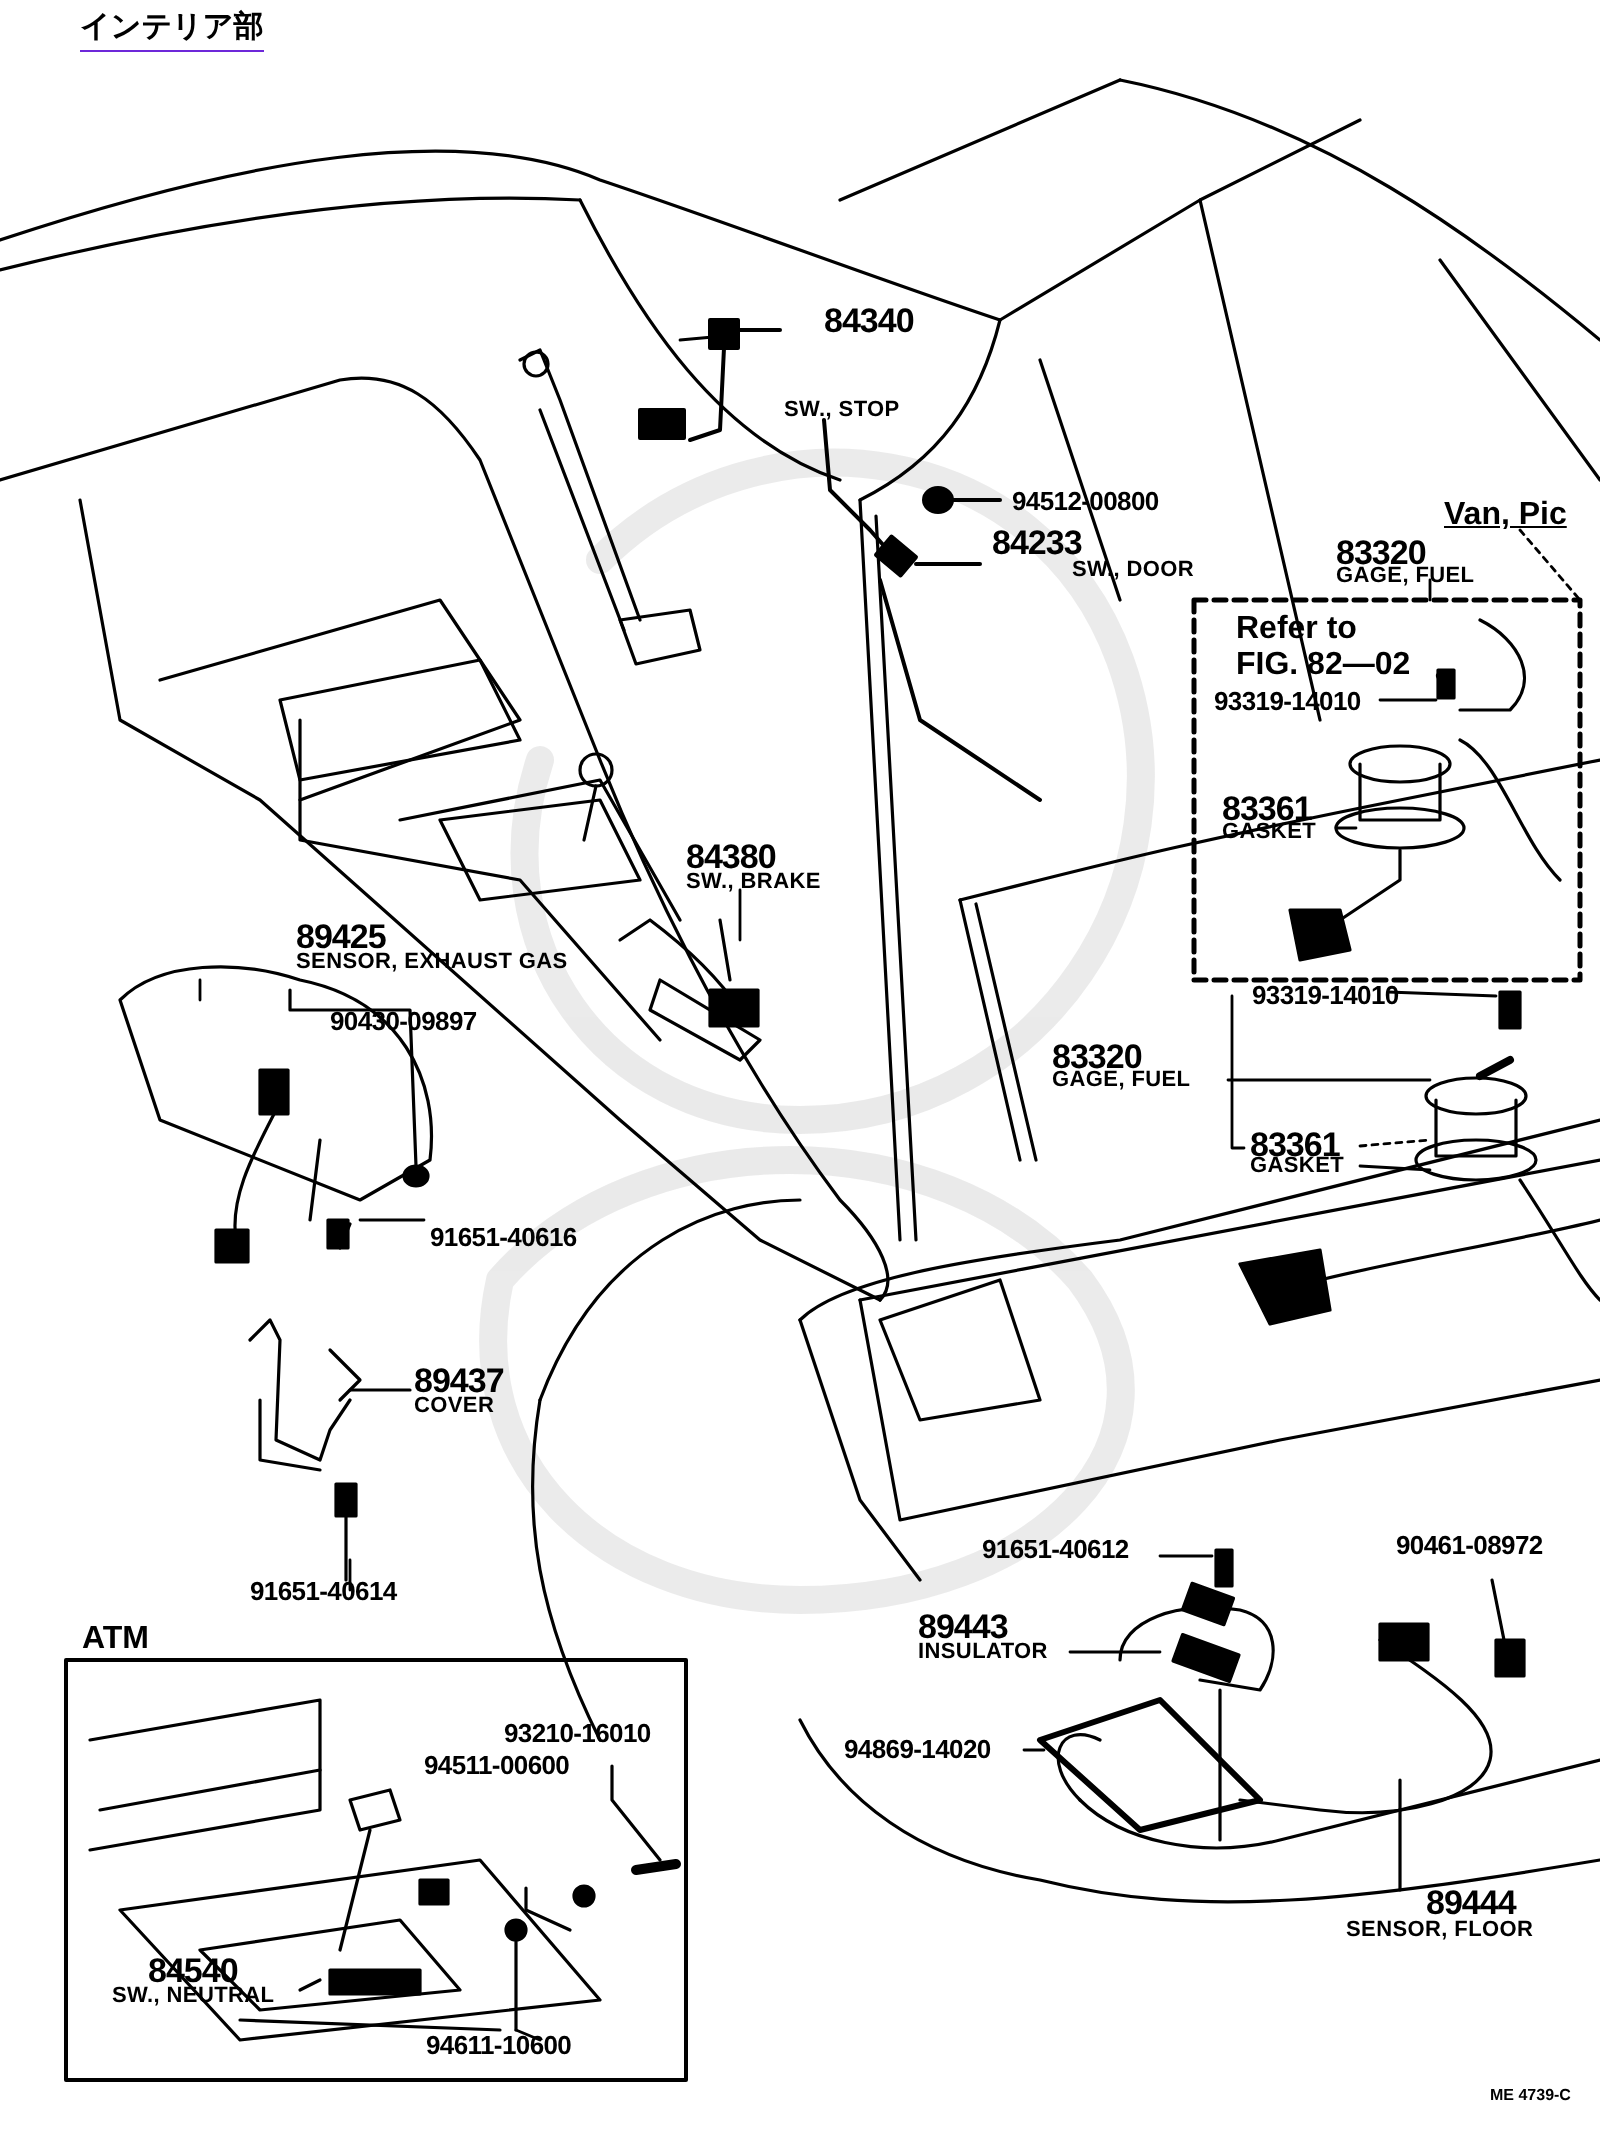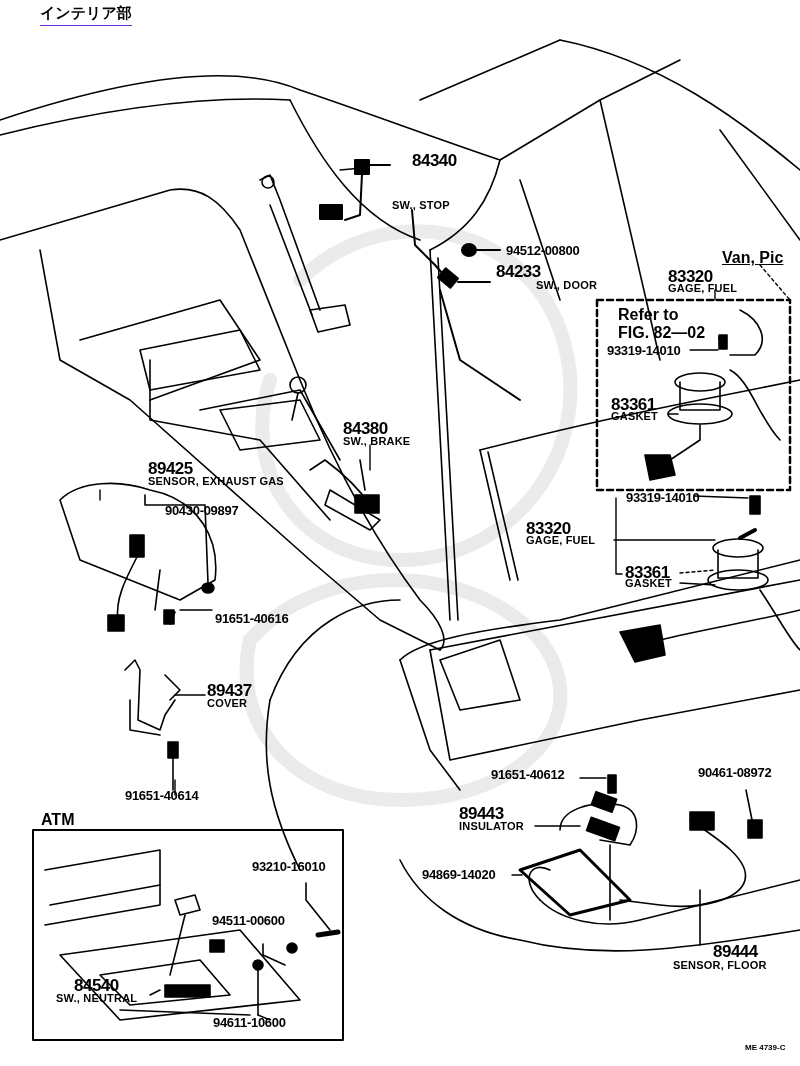--- a/index.html
+++ b/index.html
@@ -253,18 +253,18 @@
 <div class="lbl num" style="left:459px;top:805px;">89443</div>
 <div class="lbl name" style="left:459px;top:821px;">INSULATOR</div>
 
 <div class="lbl pn" style="left:422px;top:868px;">94869-14020</div>
 
 <div class="lbl num" style="left:673px;top:943px;margin-left:40px;">89444</div>
 <div class="lbl name" style="left:673px;top:960px;">SENSOR, FLOOR</div>
 
 <div class="lbl atm" style="left:41px;top:812px;">ATM</div>
 <div class="lbl pn" style="left:252px;top:860px;">93210-16010</div>
-<div class="lbl pn" style="left:212px;top:914px;">94511-00600</div>
+<div class="lbl pn" style="left:212px;top:876px;">94511-00600</div>
 <div class="lbl num" style="left:74px;top:977px;">84540</div>
 <div class="lbl name" style="left:56px;top:993px;">SW., NEUTRAL</div>
 <div class="lbl pn" style="left:213px;top:1016px;">94611-10600</div>
 
 <div class="lbl code" style="left:745px;top:1044px;">ME 4739-C</div>
 
 </body></html>

